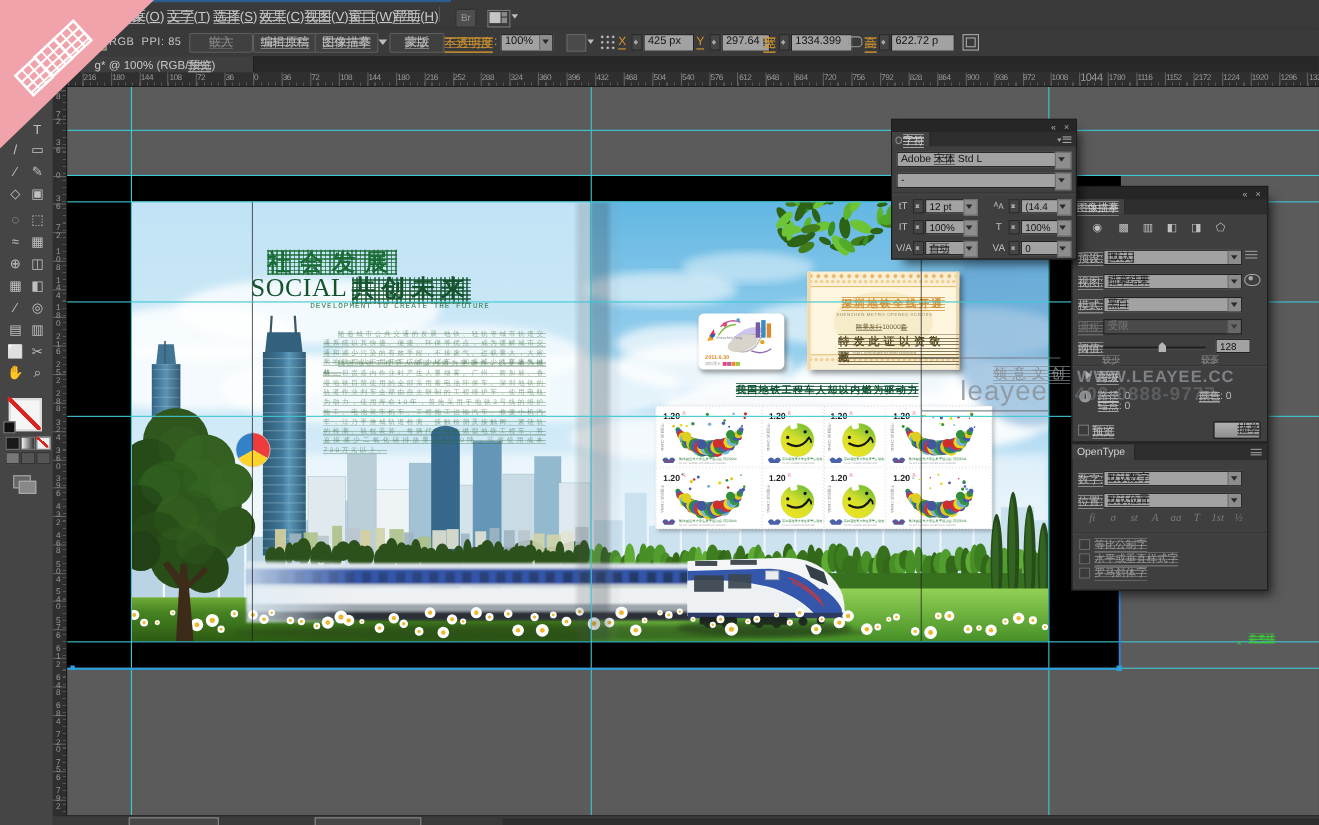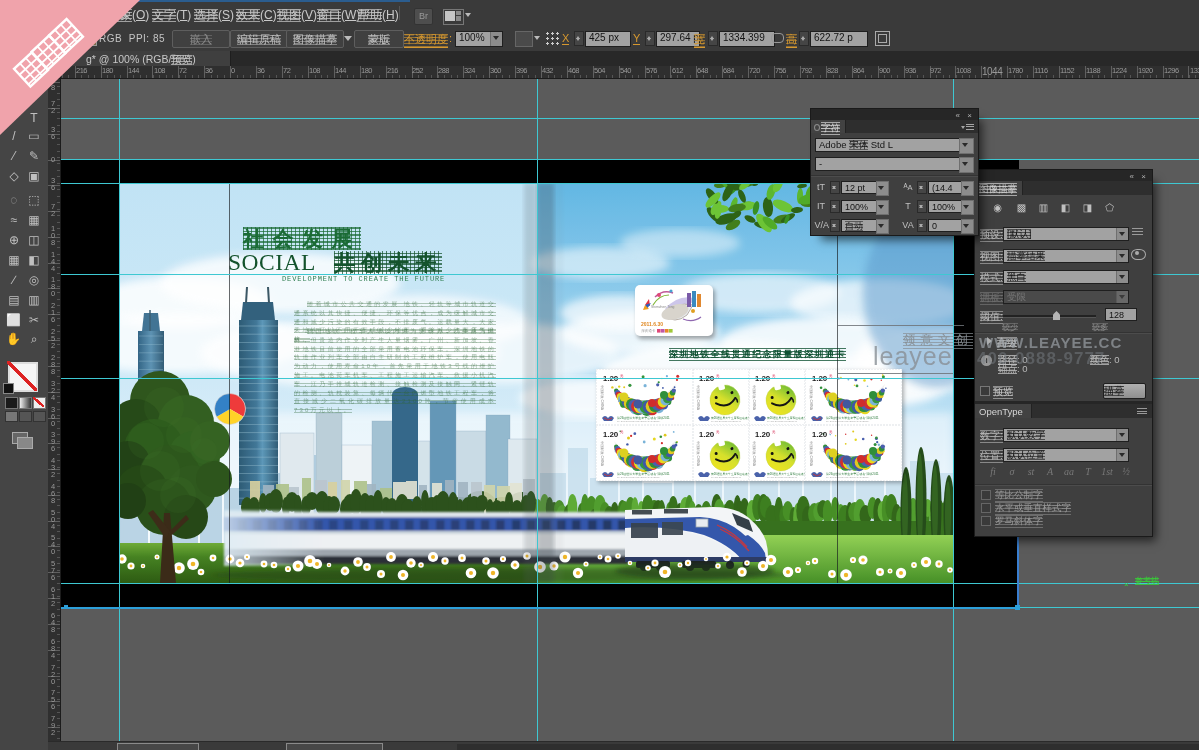--- a/index.html
+++ b/index.html
@@ -642,24 +642,36 @@
 <ellipse cx="682" cy="3" rx="5" ry="2" fill="#245c0c" transform="rotate(170 682 3)"></ellipse>
 <ellipse cx="689" cy="16" rx="11" ry="5" fill="#4aa81f" transform="rotate(167 689 16)"></ellipse>
 <ellipse cx="593" cy="17" rx="10" ry="4" fill="#67c22d" transform="rotate(135 593 17)"></ellipse>
 </g>
 <rect x="404" y="0" width="13" height="400" fill="#4a5258" opacity="0.20" filter="url(#bl2)"></rect>
 <rect x="417" y="0" width="17" height="400" fill="#3a4248" opacity="0.30" filter="url(#bl2)"></rect>
 <rect x="431" y="0" width="12" height="400" fill="#7a838a" opacity="0.07" filter="url(#bl2)"></rect>
 <rect x="0" y="0" width="833" height="400" fill="#fff" opacity="0.045"></rect>
 </svg>
 <div class="ab ckx" style="left:243px;top:227px;font-size:21px;font-weight:bold;color:#1a6b35;letter-spacing:8.5px;--sc:rgba(26,107,53,.72);line-height:23px">社会发展</div>
-<div class="ab" style="left:228px;top:250px;font-family:'Liberation Serif',serif;font-size:23.5px;color:#14532d;letter-spacing:0.5px;line-height:24px">SOCIAL<span class="ckx" style="font-family:Liberation Serif, serif;font-weight:bold;font-size:21.5px;--sc:rgba(20,83,45,.72);margin-left:18px;letter-spacing:5.5px">共创未来</span></div>
+<div class="ab" style="left:228px;top:250px;font-family:'Liberation Serif',serif;font-size:23.5px;color:#14532d;letter-spacing:0.5px;line-height:24px">SOCIAL<span class="ckx" style="font-family:Liberation Mono, monospace;font-weight:bold;font-size:21.5px;--sc:rgba(20,83,45,.72);margin-left:4px;letter-spacing:5.5px">共创未来</span></div>
 <div class="ab" style="left:282px;top:274.5px;font-family:Liberation Mono, monospace;font-size:7px;color:#2e7d4f;letter-spacing:0.9px">DEVELOPMENT TO CREATE THE FUTURE</div>
 <div class="ab" style="left:294px;top:300px;width:202px;font-size:6px;line-height:8.8px;color:rgba(46,102,54,.5);text-align:justify;text-indent:13px;letter-spacing:2.2px"><span class="ck2" style="--sc:rgba(46,102,54,.35)">随着城市公共交通的发展 地铁、轻轨等城市轨道交通系统以其快捷、便捷、环保等优点，成为缓解城市交通和减少污染的有效手段，不排废气。运载量大，大家乘地铁可以不用开车或减少堵车，间接减少汽车废气排放。</span></div>
 <div class="ab" style="left:294px;top:327px;width:202px;font-size:6px;line-height:8.8px;color:rgba(46,102,54,.5);text-align:justify;text-indent:13px;letter-spacing:2.2px"><span class="ck2" style="--sc:rgba(46,102,54,.35)">我国地铁工程车人却以内燃为驱动力，以柴油为燃料，但贵造内作业时产生人量烟雾。广州、新加坡、香港地铁目前使用的全部采用蓄电池环保车。深圳地铁的轨道作业列车全部由自主研制的工程维护车，使用电瓶为动力，使用寿命10年，首先采用于地铁3号线的维护施工。电池荷车机车、工程施工运输汽车、救援小机汽车，江乃手推城轨道检测、接触检测及接触网、紧链轨的检测、轨枕装算、每辆代一台内燃型地铁工程车，将直接减少二氧化碳排放量达2100吨，节省使用成本730万元以上。</span></div>
+<div class="ab" style="left:734px;top:247px;width:138px;height:89px;background:#fdf5dd;box-shadow:3px 3px 5px rgba(0,0,0,.45)">
+<div class="ab" style="left:0;top:0;right:0;height:13px;background:radial-gradient(circle 2.2px at 3px 4px,#e8b362 1.6px,rgba(0,0,0,0) 2px) left top/7px 7px repeat-x,radial-gradient(circle 2px at 3px 3px,#f0cd92 1.4px,rgba(0,0,0,0) 1.8px) left 6px/5px 6px repeat-x,#faf0d6;border-bottom:1px solid #e9bd74"></div>
+<div class="ab" style="left:0;bottom:0;right:0;height:13px;background:radial-gradient(circle 2.2px at 3px 9px,#e8b362 1.6px,rgba(0,0,0,0) 2px) left bottom/7px 7px repeat-x,radial-gradient(circle 2px at 3px 3px,#f0cd92 1.4px,rgba(0,0,0,0) 1.8px) left 1px/5px 6px repeat-x,#faf0d6;border-top:1px solid #e9bd74"></div>
+<div class="ab" style="left:0;top:0;bottom:0;width:3px;background:#f3d9a8"></div>
+<div class="ab" style="right:0;top:0;bottom:0;width:3px;background:#f3d9a8"></div>
+<div class="ab" style="left:24px;top:18px;width:90px;height:56px;border-radius:50%;background:#f7ecc9"></div>
+<div class="ab ck2" style="left:31px;top:23px;font-size:9.5px;font-weight:bold;color:#cf8f35;--sc:rgba(207,143,53,.75);letter-spacing:2.2px">深圳地铁全线开通</div>
+<div class="ab" style="left:18px;top:36px;width:104px;font-size:4px;color:#9a8a6a;text-align:center;letter-spacing:.5px">SHENZHEN METRO OPENED ACROSS</div>
+<div class="ab" style="left:44px;top:46px;font-size:6px;color:#6b5b33"><span class="ck2" style="--sc:rgba(107,91,51,.6)">限量发行</span>10000<span class="ck2" style="--sc:rgba(107,91,51,.6)">套</span></div>
+<div class="ab ck2" style="left:28px;top:57px;font-size:10px;font-weight:bold;color:#5c512c;--sc:rgba(92,81,44,.75);letter-spacing:3.8px">特发此证以资敬藏</div>
+<div class="ab" style="left:22px;top:71px;width:96px;font-size:4px;color:#9a8a6a;text-align:center">Auth. certificate to help-collected</div>
+</div>
 <div class="ab" style="left:635px;top:285px;width:78px;height:51px;background:#fff;border-radius:5px;box-shadow:2px 3px 4px rgba(0,0,0,.35)">
 <svg class="ab" style="left:0;top:0" width="78" height="51" viewBox="0 0 78 51">
 <path d="M30 24 Q44 8 62 14 Q52 20 48 28 Q40 38 30 24" fill="#c8c0e8" opacity="0.9"></path>
 <path d="M28 30 Q40 16 58 20 L52 30 Q40 40 28 30" fill="#e8ecf0" stroke="#b8b0a8" stroke-width="1"></path>
 <ellipse cx="40" cy="27" rx="14" ry="7" fill="#d8d4cc" transform="rotate(-18 40 27)"></ellipse>
 <rect x="52" y="8" width="4" height="14" fill="#7a5aa8"></rect>
         <rect x="57" y="6" width="4" height="16" fill="#3a8ac0"></rect>
         <rect x="62" y="9" width="4" height="13" fill="#e08830"></rect>
 <path d="M20 12 Q28 4 38 8" stroke="#c05898" stroke-width="1.4" fill="none"></path>
 <path d="M18 20 Q24 10 34 10" stroke="#80b838" stroke-width="1.2" fill="none"></path>
@@ -674,21 +686,21 @@
         </g>
 <text x="16" y="23" font-size="3.4" fill="#888">Shenzhen Tong</text>
 <text x="6" y="41" font-size="5" fill="#e08820" font-weight="bold">2011.6.30</text>
 <text x="6" y="47" font-size="3.6" fill="#999">深圳通卡</text>
 <rect x="22" y="44" width="3.6" height="3.6" fill="#e04878"></rect>
         <rect x="26" y="44" width="3.6" height="3.6" fill="#c058a8"></rect>
         <rect x="30" y="44" width="3.6" height="3.6" fill="#e88828"></rect>
         <rect x="34" y="44" width="3.6" height="3.6" fill="#a0c838"></rect>
 </svg>
     </div>
-<div class="ab ck2" style="left:669px;top:348px;font-size:9px;font-weight:bold;color:#0f5132;--sc:rgba(15,81,50,.78);letter-spacing:1.4px">深圳地铁全线贯通纪念限量版深圳通卡</div>
+<div class="ab ck2" style="left:669px;top:348px;font-size:9px;font-weight:bold;color:#0f5132;--sc:rgba(15,81,50,.78);letter-spacing:1.4px">我国地铁工程车人却以内燃为驱动力</div>
 <div class="ab" style="left:596px;top:369px;width:306px;height:112px;background:#fff;box-shadow:2px 2px 4px rgba(0,0,0,.3)"></div>
 <svg class="ab" style="left:596px;top:369px" width="97" height="56" viewBox="0 0 97 56">
       <rect x="0" y="0" width="97" height="56" fill="#fff"></rect>
       <rect x="0.5" y="0.5" width="96" height="55" fill="none" stroke="#d0d6da" stroke-width="0.7" stroke-dasharray="1 2"></rect>
       <path d="M18 16 Q48 50 80 15 Q70 44 48 45 Q28 44 18 16" fill="#ececea" opacity="0.8"></path>
       <circle cx="21.0" cy="24.9" r="1.5" fill="#e6d81f"></circle>
       <circle cx="22.7" cy="26.3" r="1.8" fill="#7ab3d8"></circle>
       <circle cx="22.2" cy="26.8" r="2.3" fill="#37953f"></circle>
       <circle cx="24.9" cy="30.8" r="2.9" fill="#3f58a8"></circle>
       <circle cx="26.3" cy="33.2" r="3.4" fill="#e0c81e"></circle>
@@ -1320,21 +1332,21 @@
 <div class="ab" style="left:956px;top:66px;font-size:7.5px;letter-spacing:-0.5px;color:#999">1008</div>
 <div class="ab" style="left:981px;top:66px;width:1px;height:12px;background:#606060"></div>
 <div class="ab" style="left:982px;top:66px;font-size:10px;letter-spacing:-0.5px;color:#999">1044</div>
 <div class="ab" style="left:1007px;top:66px;width:1px;height:12px;background:#606060"></div>
 <div class="ab" style="left:1008px;top:66px;font-size:7.5px;letter-spacing:-0.5px;color:#999">1780</div>
 <div class="ab" style="left:1033px;top:66px;width:1px;height:12px;background:#606060"></div>
 <div class="ab" style="left:1034px;top:66px;font-size:7.5px;letter-spacing:-0.5px;color:#999">1116</div>
 <div class="ab" style="left:1059px;top:66px;width:1px;height:12px;background:#606060"></div>
 <div class="ab" style="left:1060px;top:66px;font-size:7.5px;letter-spacing:-0.5px;color:#999">1152</div>
 <div class="ab" style="left:1085px;top:66px;width:1px;height:12px;background:#606060"></div>
-<div class="ab" style="left:1086px;top:66px;font-size:7.5px;letter-spacing:-0.5px;color:#999">1188</div>
+<div class="ab" style="left:1086px;top:66px;font-size:7.5px;letter-spacing:-0.5px;color:#999">2172</div>
 <div class="ab" style="left:1111px;top:66px;width:1px;height:12px;background:#606060"></div>
 <div class="ab" style="left:1112px;top:66px;font-size:7.5px;letter-spacing:-0.5px;color:#999">1224</div>
 <div class="ab" style="left:1137px;top:66px;width:1px;height:12px;background:#606060"></div>
 <div class="ab" style="left:1138px;top:66px;font-size:7.5px;letter-spacing:-0.5px;color:#999">1920</div>
 <div class="ab" style="left:1163px;top:66px;width:1px;height:12px;background:#606060"></div>
 <div class="ab" style="left:1164px;top:66px;font-size:7.5px;letter-spacing:-0.5px;color:#999">1296</div>
 <div class="ab" style="left:1188px;top:66px;width:1px;height:12px;background:#606060"></div>
 <div class="ab" style="left:1190px;top:66px;font-size:7.5px;letter-spacing:-0.5px;color:#999">1332</div>
 <div class="ab" style="left:48px;top:78px;width:12px;height:663px;background-image:repeating-linear-gradient(0deg,#555 0 1px,transparent 1px 6.450px);background-position:9px 4.10px;background-size:3px 100%;background-repeat:no-repeat"></div>
 <div class="ab" style="left:48px;top:82px;width:12px;height:1px;background:#606060"></div>
@@ -1476,21 +1488,21 @@
 <div class="ab" style="left:12px;top:167px;border:4px solid transparent;border-left:5px solid #b0b0b0"></div>
 <div class="ab ck" style="left:22px;top:166px;font-size:10px;color:#c5c5c5;--sc:rgba(197,197,197,.6)">高级</div>
 <div class="ab" style="left:6px;top:185px;width:11px;height:11px;border-radius:50%;background:#999;color:#333;font-size:8px;text-align:center;line-height:11px;font-weight:bold">i</div>
 <div class="ab" style="left:23px;top:184px;font-size:9.5px;color:#b9b9b9"><span class="ck">路径</span>: 0</div>
 <div class="ab" style="left:115px;top:184px;font-size:9.5px;color:#b9b9b9"><span class="ck">颜色</span>: 0</div>
 <div class="ab" style="left:23px;top:193px;font-size:9.5px;color:#b9b9b9"><span class="ck">锚点</span>: 0</div>
 <div class="ab" style="left:4px;top:164px;font-size:15px;font-weight:bold;color:rgba(165,171,177,.62);letter-spacing:1px">WWW.LEAYEE.CC</div>
 <div class="ab" style="left:2px;top:179px;font-size:17px;font-weight:bold;color:rgba(120,126,132,.5);letter-spacing:1px">400-0888-9777</div>
 <div class="ab" style="left:5px;top:216px;width:8px;height:8px;background:#3a3a3a;border:1px solid #777"></div>
 <div class="ab ck" style="left:18px;top:215px;font-size:10px;color:#c5c5c5;--sc:rgba(197,197,197,.6)">预览</div>
-<div class="ab" style="left:128px;top:213px;width:41px;height:14px;background:linear-gradient(#b0b0b0,#8f8f8f);border:1px solid #1f1f1f;border-radius:2px;color:#1a1a1a;font-size:10px;text-align:left;line-height:14px"><span class="ck2">描摹</span></div>
+<div class="ab" style="left:128px;top:213px;width:41px;height:14px;background:linear-gradient(#b0b0b0,#8f8f8f);border:1px solid #1f1f1f;border-radius:2px;color:#1a1a1a;font-size:10px;text-align:right;line-height:14px"><span class="ck2">描摹</span></div>
 <div class="ab" style="left:0;top:231px;right:0;height:3px;background:#262626"></div>
 <div class="ab" style="left:0;top:234px;right:0;height:14px;background:#2e2e2e"></div>
 <div class="ab" style="left:0;top:234px;width:56px;height:14px;background:#424242;border-right:1px solid #222"></div>
 <div class="ab" style="left:4px;top:236px;font-size:9.5px;color:#d5d5d5">OpenType</div>
 <div class="ab" style="right:5px;top:238px;width:10px;height:7px;background:linear-gradient(#999,#999) 0 0/10px 1.4px no-repeat,linear-gradient(#999,#999) 0 2.6px/10px 1.4px no-repeat,linear-gradient(#999,#999) 0 5.2px/10px 1.4px no-repeat"></div>
 <div class="ab ck" style="left:5px;top:259px;font-size:10px;color:#b9b9b9;--sc:rgba(185,185,185,0.6)">数字:</div>
 <div class="ab" style="left:28px;top:258px;width:118px;height:12px;background:#a2a2a2;color:#141414;border:1px solid #1f1f1f;font-size:9.5px;line-height:12px;padding:0 3px"><span class="ck2">默认数字</span><span class="dd" style=""></span></div>
 <div class="ab ck" style="left:5px;top:279px;font-size:10px;color:#b9b9b9;--sc:rgba(185,185,185,0.6)">位置:</div>
 <div class="ab" style="left:28px;top:278px;width:118px;height:12px;background:#a2a2a2;color:#141414;border:1px solid #1f1f1f;font-size:9.5px;line-height:12px;padding:0 3px"><span class="ck2">默认位置</span><span class="dd" style=""></span></div>
 <div class="ab" style="left:10px;top:296px;width:16px;height:13px;color:#787878;font-size:10px;font-style:italic;font-family:'Liberation Serif',serif;text-align:center">fi</div>

